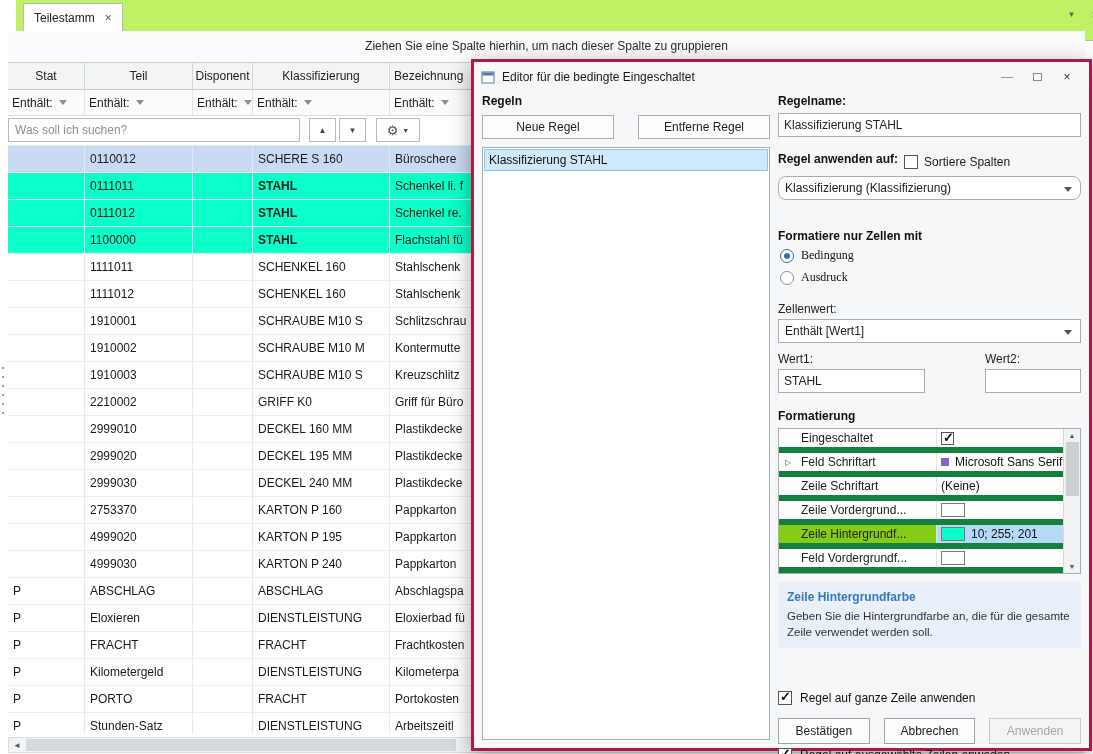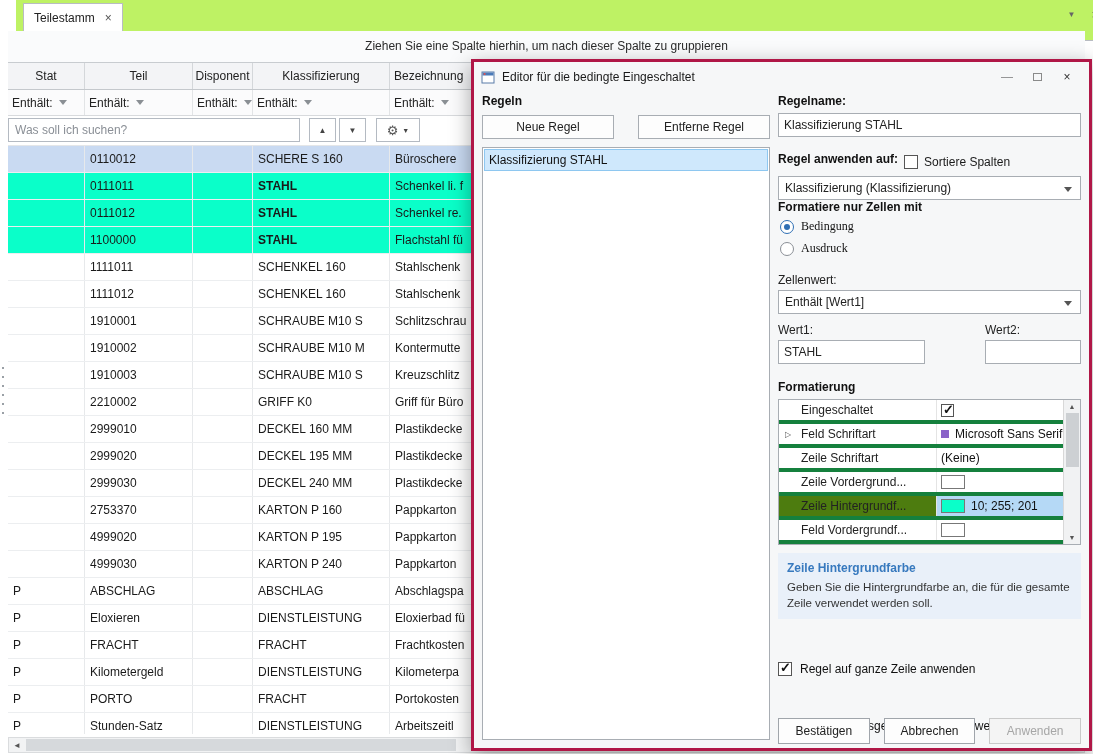--- a/index.html
+++ b/index.html
@@ -96,41 +96,41 @@
   .d-input{ width:100%; height:24px; border:1px solid #a8adb3; padding:0 5px;
     font:12px "Liberation Sans", sans-serif; color:#222; background:#fff; outline:none; }
   .rule-name{ margin-bottom:15px; }
   .d-applyrow{ display:flex; align-items:center; gap:6px; margin-bottom:5px; }
   .d-combo{ position:relative; height:24px; border:1px solid #a8adb3; background:#fff;
     display:flex; align-items:center; padding:0 22px 0 6px; color:#222;
     white-space:nowrap; overflow:hidden; }
   .d-combo::after{ content:""; position:absolute; right:8px; top:10px;
     border-left:4px solid transparent; border-right:4px solid transparent;
     border-top:5px solid #555; }
-  .combo-col{ margin-bottom:0; }
+  .combo-col{ margin-bottom:29px;border-radius:8px; }
   .combo-cv{ margin-bottom:9px; }
   .radio-row{ display:flex; align-items:center; gap:7px; margin:0 0 7px 2px; color:#111;font-family:Liberation Serif, serif; }
   .radio{ width:14px; height:14px; border:1px solid #8a8f96; border-radius:50%;
     background:#fff; position:relative; flex:none; }
   .radio.on{ border-color:#2f6fb4; }
   .radio.on::after{ content:""; position:absolute; inset:3px; background:#2f6fb4; border-radius:50%; }
   .d-label{ color:#222; margin-bottom:3px; }
   .zellenwert{ margin-top:17px; }
   .wert-labels{ display:flex; color:#222; margin-bottom:3px; }
   .wert-labels span:first-child{ width:207px; }
   .wert-inputs{ display:flex; margin-bottom:16px; }
   .d-input.w1{ width:147px; }
   .d-input.w2{ width:96px; margin-left:60px; }
   .formatierung{ margin-bottom:6px; }
   
   .propgrid{ position:relative; height:146px; border:1px solid #a8adb3; background:#fff;
     margin-bottom:8px; overflow:hidden; }
   .prow{ display:grid; grid-template-columns:18px 140px 1fr; height:24px;
-    border-bottom:4px solid #15803d; background:#fff; }
-  .prow.sel{ background:#4d7c0f; }
+    border-bottom:6px solid #15803d; background:#fff; }
+  .prow.sel{ background:#84cc16; }
   .pgut{ display:flex; align-items:center; justify-content:center; font-size:8px; color:#555; }
   .pname{ display:flex; align-items:center; padding:0 4px; border-right:1px solid #e4e4e4;
     color:#222; white-space:nowrap; overflow:hidden; }
   .pval{ display:flex; align-items:center; gap:6px; padding:0 4px; color:#111;
     white-space:nowrap; overflow:hidden; }
   .prow.sel .pval{ background:#b5d9f6; }
   .swatch{ width:24px; height:14px; border:1px solid #777; flex:none; background:#fff; }
   .fontsq{ width:8px; height:8px; background:#8a63c8; flex:none; }
   .pg-scroll{ position:absolute; right:0; top:0; bottom:0; width:17px; background:#f1f2f3;
     border-left:1px solid #d8d8d8; display:flex; flex-direction:column; align-items:center;

